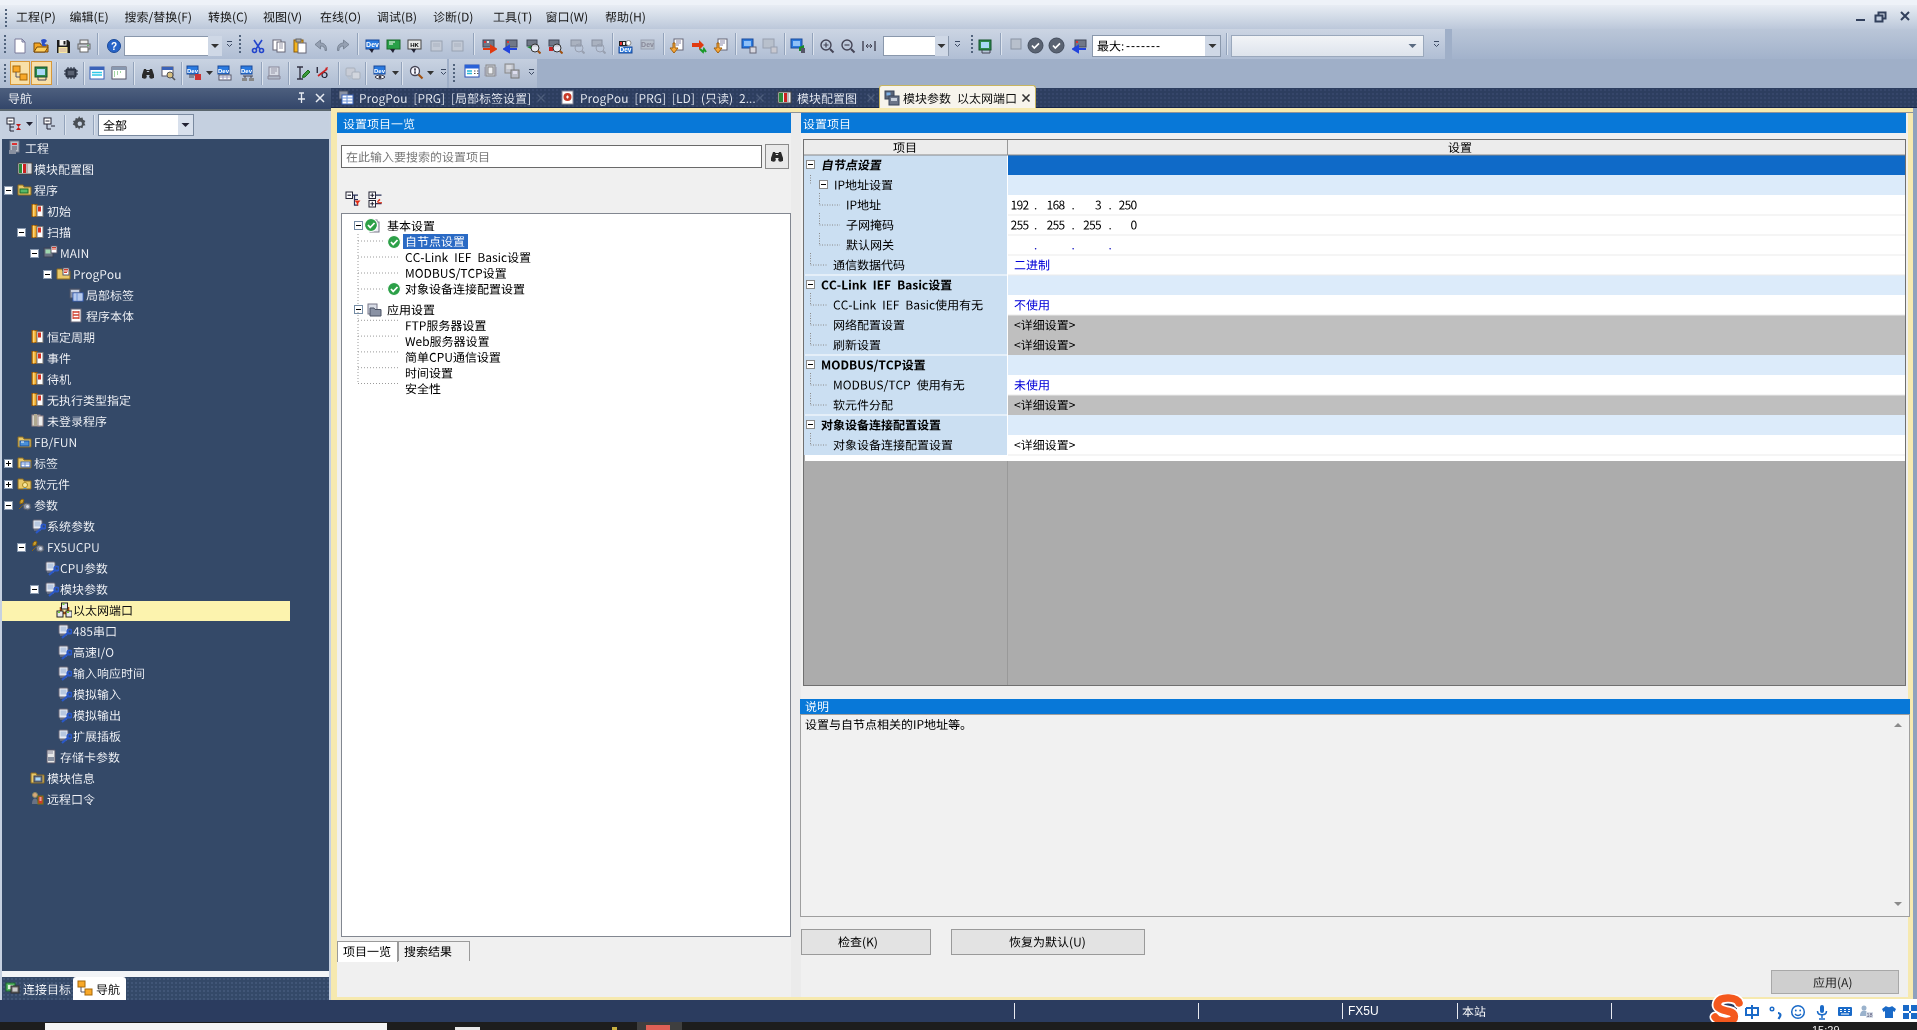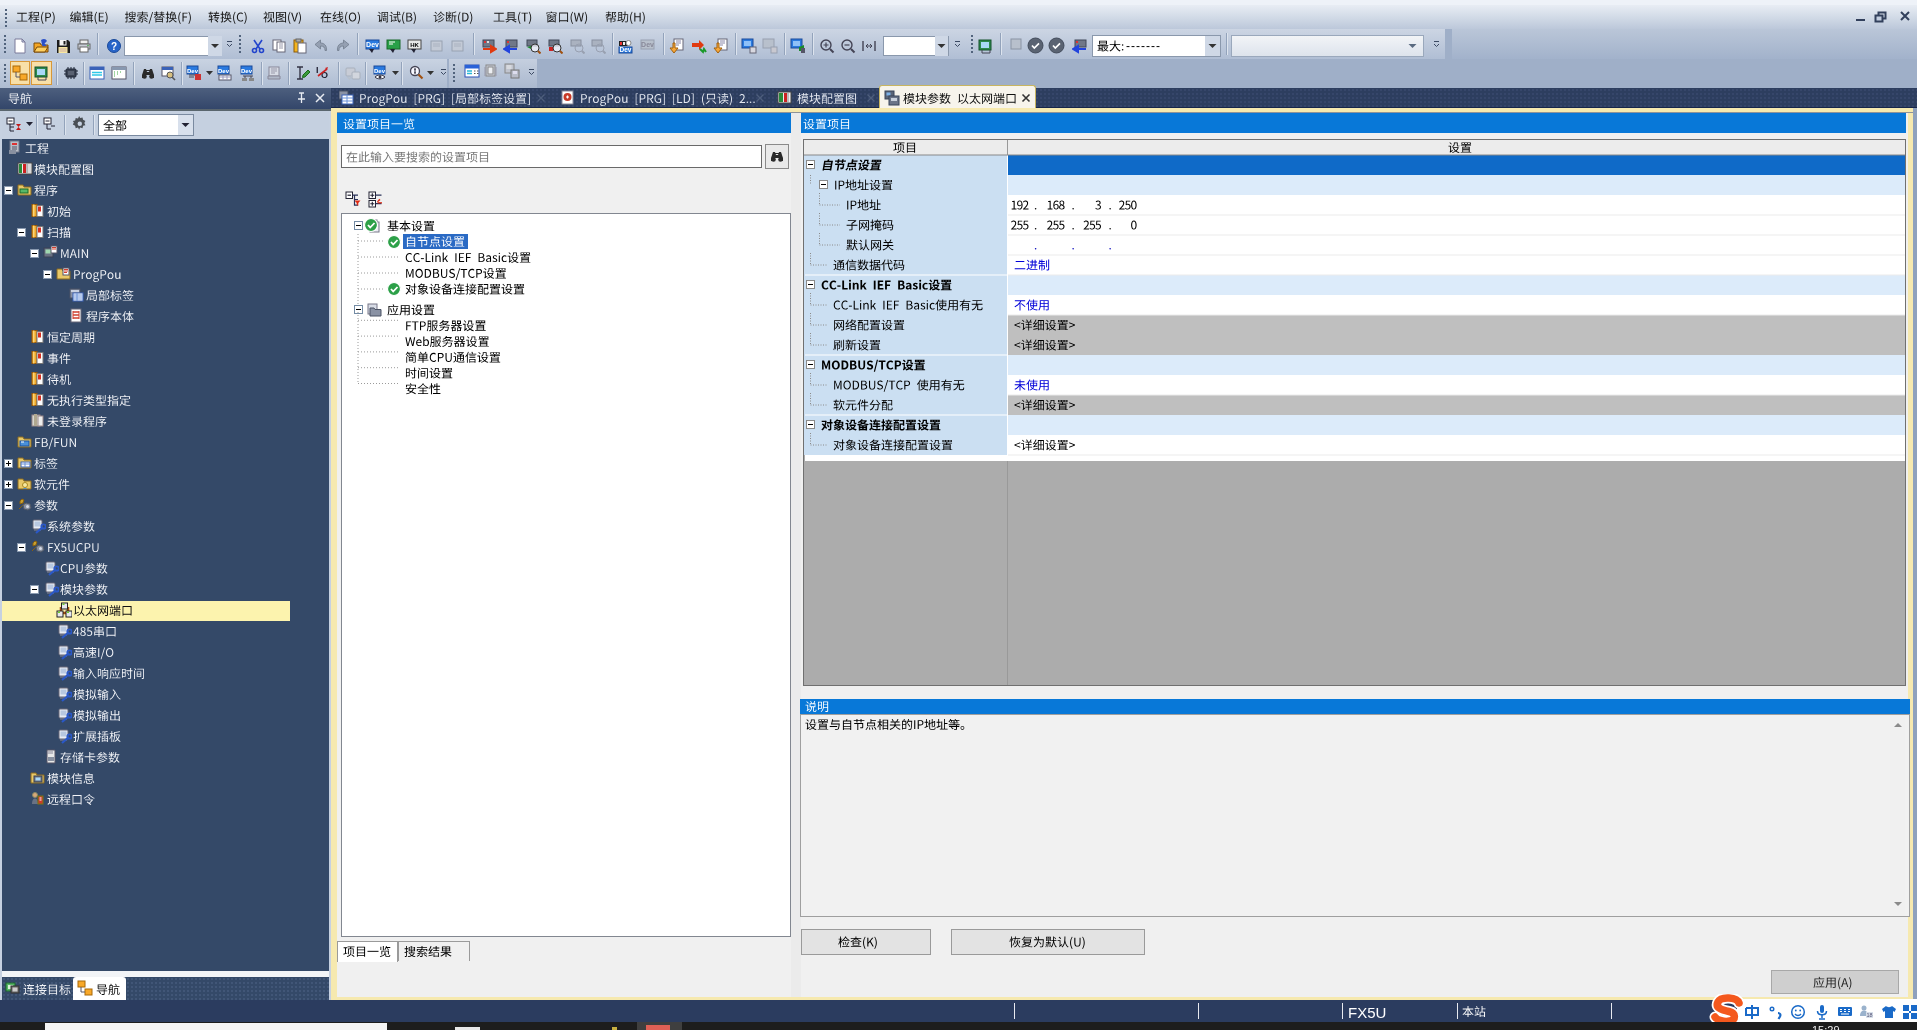--- a/index.html
+++ b/index.html
@@ -835,21 +835,21 @@
   </svg>
 <div style="position:absolute;left:801px;top:929px;width:130px;height:26px;background:#e3e3e3;border:1px solid #9a9a9a"></div>
 <div style="position:absolute;left:951px;top:929px;width:194px;height:26px;background:#e3e3e3;border:1px solid #9a9a9a"></div>
 <div style="position:absolute;left:1771px;top:970px;width:128px;height:24px;background:#cfcfcf;border:1px solid #a8a8a8"></div>
 <div style="position:absolute;left:0px;top:1000px;width:1917px;height:22px;background:#2b3c5f"></div>
 <div style="position:absolute;left:1014px;top:1003px;width:1px;height:16px;background:#e8eaf0"></div>
 <div style="position:absolute;left:1198px;top:1003px;width:1px;height:16px;background:#e8eaf0"></div>
 <div style="position:absolute;left:1342px;top:1003px;width:1px;height:16px;background:#e8eaf0"></div>
 <div style="position:absolute;left:1457px;top:1003px;width:1px;height:16px;background:#e8eaf0"></div>
 <div style="position:absolute;left:1611px;top:1003px;width:1px;height:16px;background:#e8eaf0"></div>
-<div style="position:absolute;left:1348px;top:1004px;white-space:pre;color:#fff;font-size:15px">FX5U</div>
+<div style="position:absolute;left:1348px;top:1004px;white-space:pre;color:#fff;font-size:12px">FX5U</div>
 <div style="position:absolute;left:1737px;top:999px;width:180px;height:25px;background:#fff;border-radius:3px 0 0 3px"></div>
 <svg style="position:absolute;left:1709px;top:994px" width="36" height="33" viewBox="0 0 36 33">
     <path d="M30 9C28 3 12 2 9 8c-3 6 4 8 11 9.5 7 1.5 7 8 1 9.5-6 1.5-13-1-15-4" fill="none" stroke="#fff" stroke-width="11" stroke-linecap="round"></path>
     <path d="M30 9C28 3 12 2 9 8c-3 6 4 8 11 9.5 7 1.5 7 8 1 9.5-6 1.5-13-1-15-4" fill="none" stroke="#f4581d" stroke-width="7.5" stroke-linecap="round"></path>
   </svg>
 <svg style="position:absolute;left:1744px;top:1004px" width="16" height="16" viewBox="0 0 16 16">
     <path d="M8 1v14M2 4h12v7H2V4" stroke="#1a6ac8" stroke-width="2" fill="none"></path>
   </svg>
 <svg style="position:absolute;left:1768px;top:1004px" width="16" height="16" viewBox="0 0 16 16">
     <circle cx="4" cy="5" r="1.8" fill="none" stroke="#1a6ac8" stroke-width="1.4"></circle>

